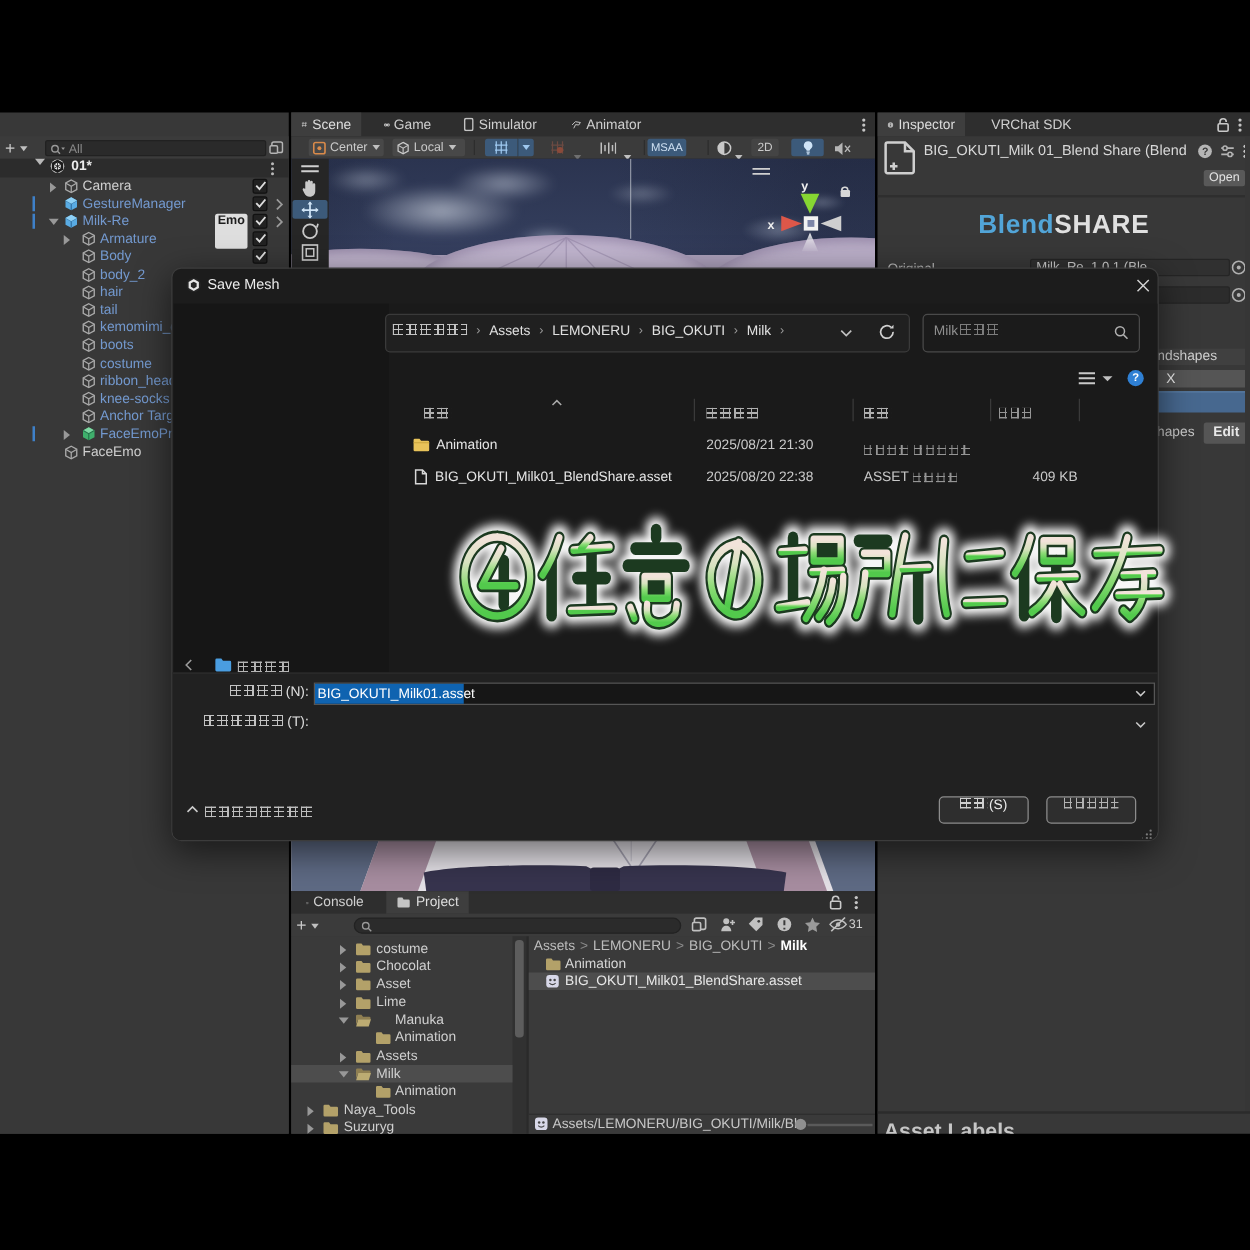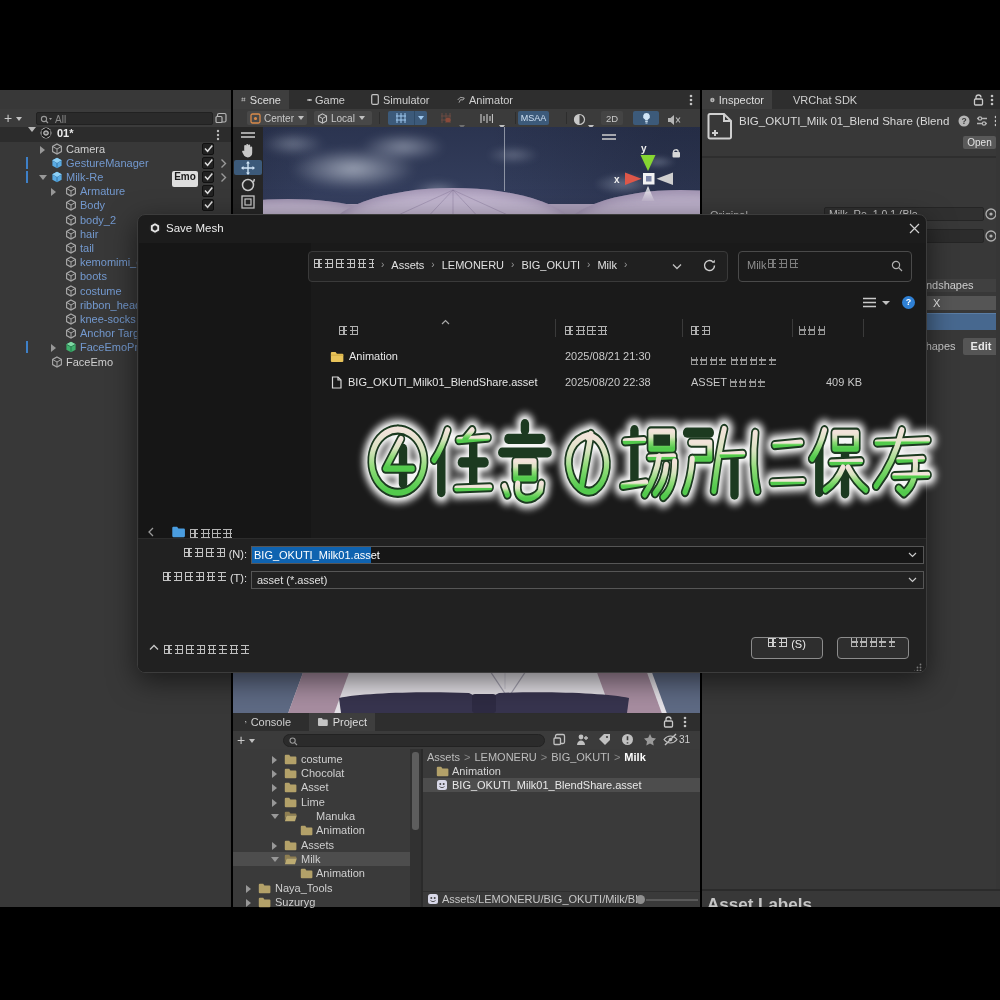--- a/index.html
+++ b/index.html
@@ -87,21 +87,21 @@
     <div class="row" style="left:0;top:42.9px;width:231px;height:14.2px">
           <div class="abs" style="left:26px;top:1px;width:2px;height:12px;background:#3e80c8"></div>
           <div class="arrow abs" style="left:39px;top:5px;border-left:4px solid transparent;border-right:4px solid transparent;border-top:5px solid #989898"></div>
           <div class="abs" style="left:51px;top:1px"><svg class="ic" width="12" height="12" viewBox="0 0 12 12">
               <path d="M6 .8l4.6 2.5v5.4L6 11.2 1.4 8.7V3.3z" fill="#59abe3"></path>
               <path d="M1.6 3.4L6 5.9l4.4-2.5" fill="none" stroke="#2f6d9e" stroke-width=".9"></path>
               <path d="M6 5.9v5" stroke="#2f6d9e" stroke-width=".9"></path>
               <path d="M6 .8l4.6 2.5L6 5.9 1.4 3.3z" fill="#8ed0f5"></path>
             </svg></div>
           <span class="abs" style="left:66px;top:1px;color:#7399cf">Milk-Re</span>
-          <div class="abs" style="left:172px;top:1px;width:26px;height:16px;background:#dedede;border-radius:2px;color:#1d1d1d;font-size:10px;font-weight:bold;text-align:center;line-height:12px">Emo</div>
+          <div class="abs" style="left:172px;top:1px;width:26px;height:28px;background:#dedede;border-radius:2px;color:#1d1d1d;font-size:10px;font-weight:bold;text-align:center;line-height:12px">Emo</div>
           <div class="chk" style="left:202px;top:1px"></div>
           <svg class="abs" style="left:203px;top:1px" width="11" height="11" viewBox="0 0 11 11">
             <path d="M2 5.5l2.6 2.8L9.3 2.6" fill="none" stroke="#dcdcdc" stroke-width="1.5"></path>
           </svg>
           <svg class="abs" style="left:220px;top:2px" width="7" height="11" viewBox="0 0 7 11">
             <path d="M1.5 1.5l4 4-4 4" fill="none" stroke="#9a9a9a" stroke-width="1.4"></path>
           </svg>
         </div>
     <div class="row" style="left:0;top:57.1px;width:231px;height:14.2px">
           <div class="arrow abs" style="left:51px;top:4px;border-top:4px solid transparent;border-bottom:4px solid transparent;border-left:5px solid #989898"></div>
@@ -566,20 +566,21 @@
         <circle cx="4" cy="3.5" r="1.7" fill="#383838" stroke="#b5b5b5" stroke-width="1.2"></circle>
         <circle cx="8" cy="8.5" r="1.7" fill="#383838" stroke="#b5b5b5" stroke-width="1.2"></circle>
       </svg>
       <svg class="abs" style="left:292px;top:25px" width="4" height="12">
         <circle cx="2" cy="2" r="1.3" fill="#c4c4c4"></circle>
         <circle cx="2" cy="6" r="1.3" fill="#c4c4c4"></circle>
         <circle cx="2" cy="10" r="1.3" fill="#c4c4c4"></circle>
       </svg>
       <div class="abs" style="left:261px;top:46px;width:33px;height:13px;background:#595959;border-radius:2px;font-size:10px;color:#e2e2e2;text-align:center;line-height:13px">Open</div>
       <div class="abs" style="left:0;top:66px;width:298px;height:2px;background:#2e2e2e"></div>
+      <div class="abs" style="left:0;top:78px;width:298px;text-align:center;font-size:21px;font-weight:bold;letter-spacing:.5px"><span style="color:#52a5d8">Blend</span><span style="color:#e0e0e0">SHARE</span></div>
       <span class="abs" style="left:8px;top:119px;font-size:11px;color:#bbb">Original</span>
       <div class="abs" style="left:122px;top:117px;width:160px;height:14px;background:#303030;border:1px solid #252525;border-radius:2px;font-size:10.5px;color:#ccc;padding-left:4px;overflow:hidden">Milk_Re_1.0.1 (Ble</div>
       <svg class="abs" style="left:283px;top:118px" width="12" height="12" viewBox="0 0 12 12">
         <circle cx="6" cy="6" r="5" fill="none" stroke="#b0b0b0" stroke-width="1.3"></circle>
         <circle cx="6" cy="6" r="1.6" fill="#b0b0b0"></circle>
       </svg>
       <div class="abs" style="left:122px;top:139px;width:160px;height:14px;background:#2c2c2c;border:1px solid #252525;border-radius:2px"></div>
       <svg class="abs" style="left:283px;top:140px" width="12" height="12" viewBox="0 0 12 12">
         <circle cx="6" cy="6" r="5" fill="none" stroke="#b0b0b0" stroke-width="1.3"></circle>
         <circle cx="6" cy="6" r="1.6" fill="#b0b0b0"></circle>
@@ -682,21 +683,20 @@
       <div class="abs" style="left:113px;top:331px;width:673px;height:18px;background:#161616;border:1px solid #565656"></div>
       <div class="abs" style="left:114px;top:332px;width:119px;height:16px;background:#0f63b0"></div>
       <span class="abs" style="left:116px;top:334px;font-size:11px;color:#fff">BIG_OKUTI_Milk01.asset</span>
       <svg class="abs" style="left:770px;top:337px" width="9" height="6" viewBox="0 0 9 6">
         <path d="M1 1l3.5 3.5L8 1" fill="none" stroke="#c9c9c9" stroke-width="1.2"></path>
       </svg>
       <div class="row" style="left:0;top:357px;width:109px;height:15px;justify-content:flex-end;color:#e0e0e0">
         <span class="jp" style="width:66px"></span>
         <span style="margin-left:1px">(T):</span>
       </div>
-      <div class="abs" style="left:113px;top:356px;width:673px;height:18px;background:#222;border:1px solid #565656;font-size:11px;color:#e0e0e0;padding:2px 0 0 5px">asset (*.asset)</div>
       <svg class="abs" style="left:770px;top:362px" width="9" height="6" viewBox="0 0 9 6">
         <path d="M1 1l3.5 3.5L8 1" fill="none" stroke="#c9c9c9" stroke-width="1.2"></path>
       </svg>
       <svg class="abs" style="left:11px;top:429px" width="10" height="7" viewBox="0 0 10 7">
         <path d="M1 5.5l4-4 4 4" fill="none" stroke="#c9c9c9" stroke-width="1.3"></path>
       </svg>
       <span class="jp abs" style="left:26px;top:430px;width:88px;color:#dadada"></span>
       <div class="abs row" style="left:613px;top:422px;width:72px;height:22px;background:#2e2e2e;border:1px solid #8c8c8c;border-radius:4px;justify-content:center;color:#ececec">
         <span class="jp" style="width:22px"></span>
         <span style="margin-left:1px">(S)</span>

